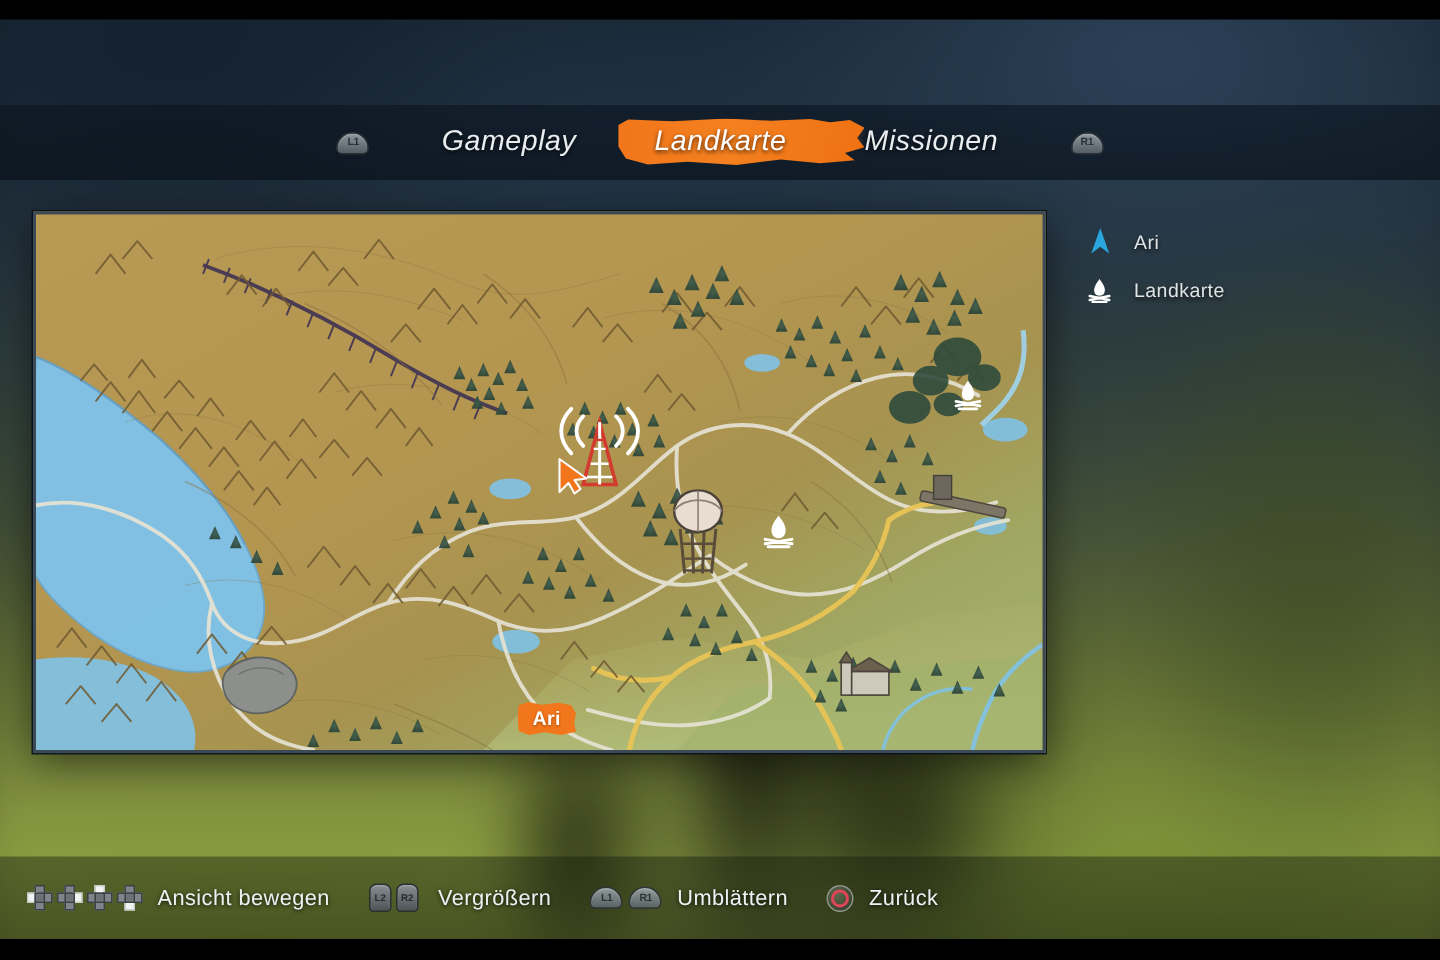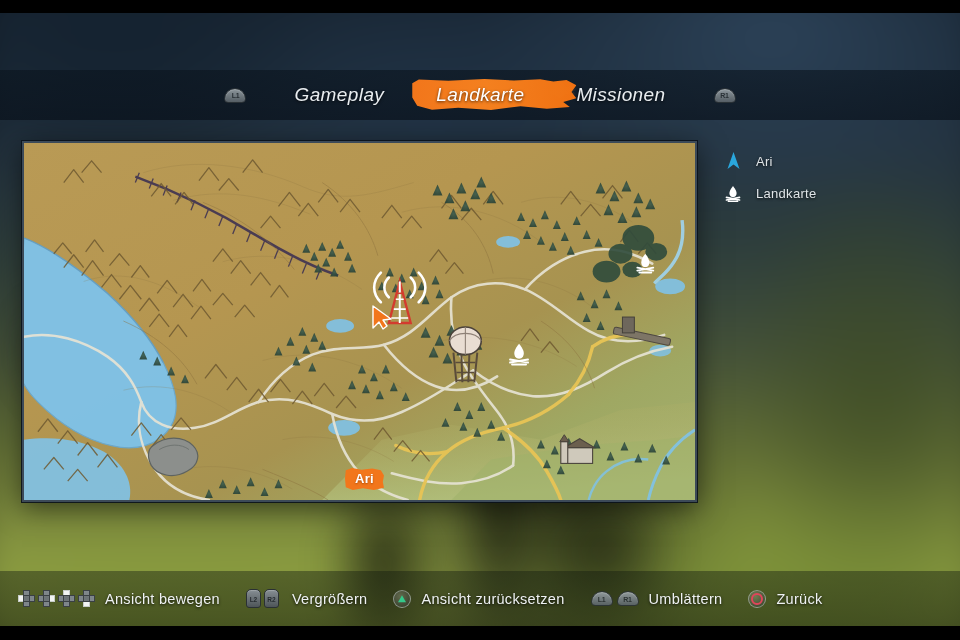--- a/index.html
+++ b/index.html
@@ -669,24 +669,20 @@
         <span class="trigger">
           <i>L2</i>
         </span>
         <span class="trigger">
           <i>R2</i>
         </span>
       </span>
       <span class="hint-label">Vergrößern</span>
     </div>
 
-    <div class="hint">
-      <span class="facebtn triangle"></span>
-      <span class="hint-label">Ansicht zurücksetzen</span>
-    </div>
 
     <div class="hint">
       <span class="hint-bumpers">
         <span class="bumper">
           <i>L1</i>
         </span>
         <span class="bumper">
           <i>R1</i>
         </span>
       </span>

